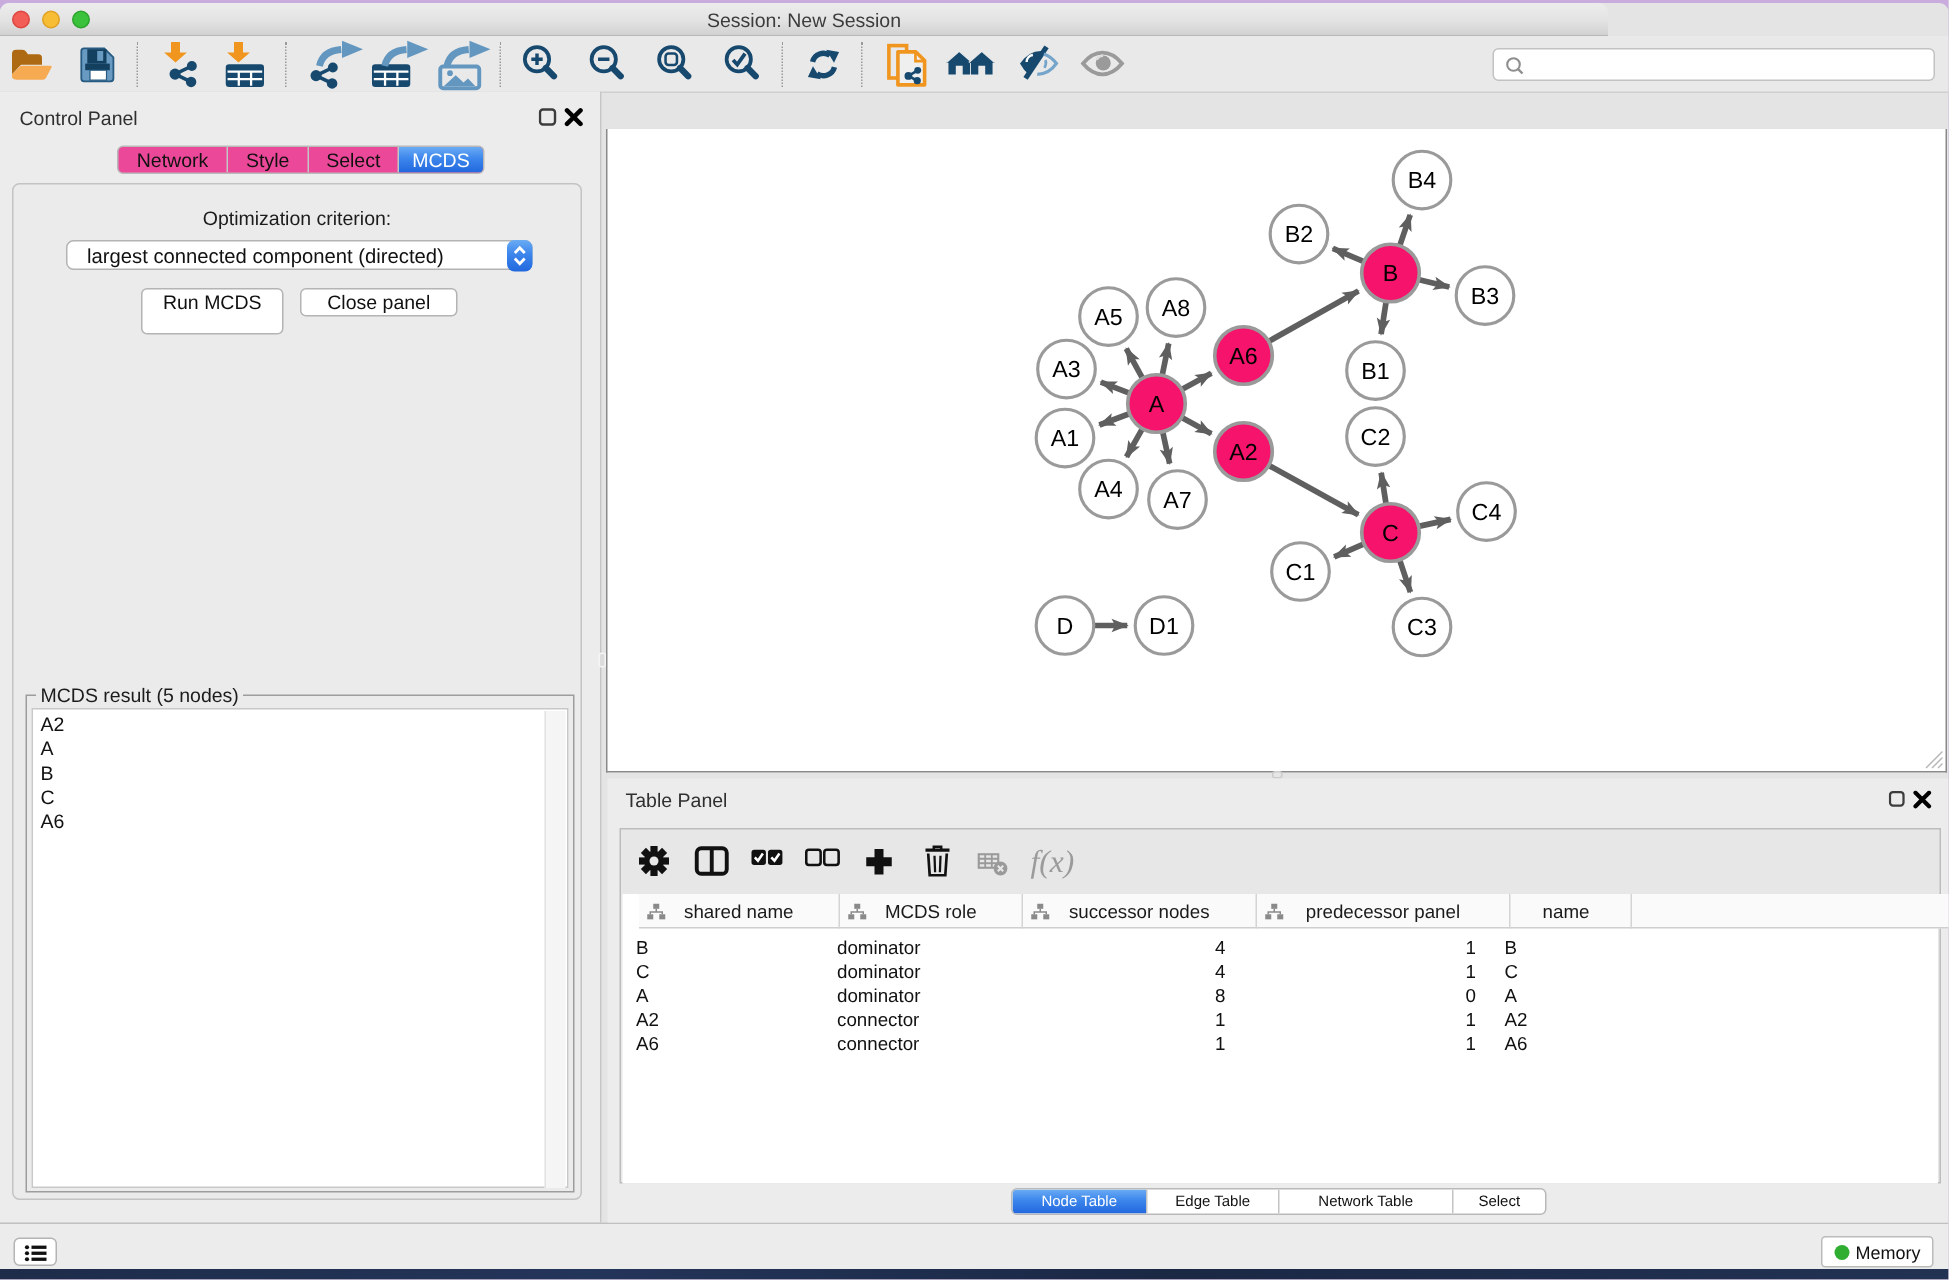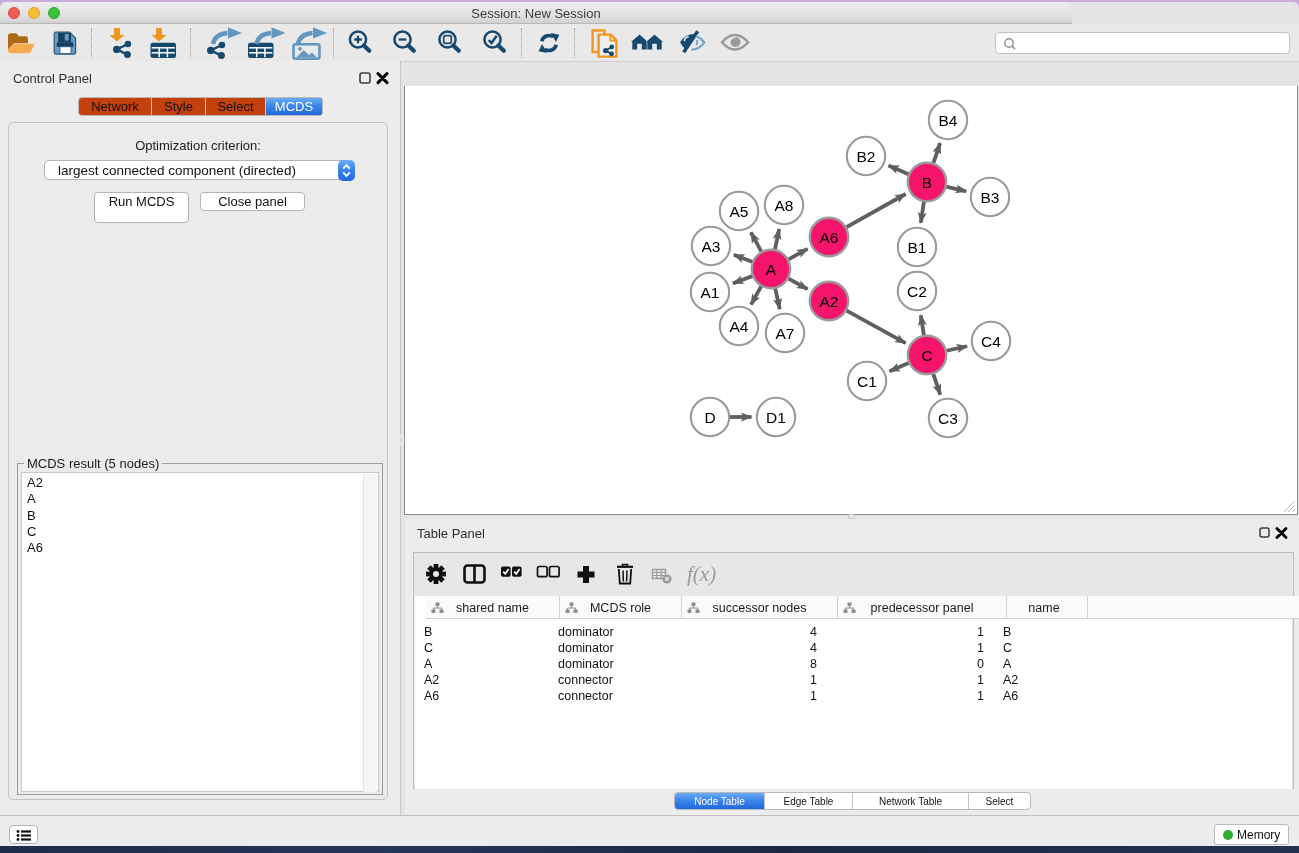--- a/index.html
+++ b/index.html
@@ -11,21 +11,21 @@
     background:linear-gradient(180deg,#ececec 0%,#e3e3e3 55%,#d2d2d2 100%);
     border-radius:6px 6px 0 0; border-bottom:1px solid #b7b7b7; }
   #titlebar .title { position:absolute; left:0; right:0; top:4px; text-align:center; font-size:13px; color:#3c3c3c; }
   .tl { position:absolute; top:5px; width:12px; height:12px; border-radius:50%; }
   #toolbar { position:absolute; left:0; top:24px; width:1299px; height:38px; background:#e9e9e9; border-bottom:1px solid #cfcfcf; }
   .tsep { position:absolute; top:4px; height:30px; width:0; border-left:1px dotted #9a9a9a; }
   #searchbox { position:absolute; left:995px; top:8px; width:295px; height:22px; background:#fff; border:1px solid #c2c2c2; border-radius:4px; }
   
   #cpanel { position:absolute; left:0; top:61px; width:401px; height:754px; background:#ececec; border-right:1px solid #c6c6c6;padding-left:11px; }
   .ptitle { font-size:13px; color:#2f2f2f; }
-  .tabbar { position:absolute; display:flex; background:#c2410c; border:1px solid #b9b9b9; border-radius:4px; overflow:hidden; }
+  .tabbar { position:absolute; display:flex; background:#ec4899; border:1px solid #b9b9b9; border-radius:4px; overflow:hidden; }
   .tabbar .seg { font-size:13px; color:#111; text-align:center; border-left:1px solid #c4c4c4; display:flex; align-items:center; justify-content:center; }
   .tabbar .seg:first-child { border-left:none; }
   .tabbar .sel { background:linear-gradient(180deg,#6aabf4 0%,#3c86ec 45%,#2268de 100%); color:#fff; }
   #cpbody { position:absolute; left:8px; top:61px; width:380px; height:678px; background:#ebebeb; border:1px solid #c3c3c3; border-radius:5px; }
   #optlabel { position:absolute; left:0; width:100%; top:15px; text-align:center; font-size:13px; color:#1c1c1c; }
   #combo { position:absolute; left:35px; top:37px; width:311px; height:20px; background:#fff; border:1px solid #b3b3b3; border-radius:5px; }
   #combo .txt { position:absolute; left:13px; top:2px; font-size:13.5px; color:#111; }
   #combo .cap { position:absolute; right:-1px; top:-1px; width:17px; height:21px; border-radius:5px;
      background:linear-gradient(180deg,#6aabf4 0%,#3c86ec 45%,#2268de 100%); }
   .btn { position:absolute; background:#fff; border:1px solid #b4b4b4; border-radius:4px; font-size:13px; color:#111; text-align:center; }

